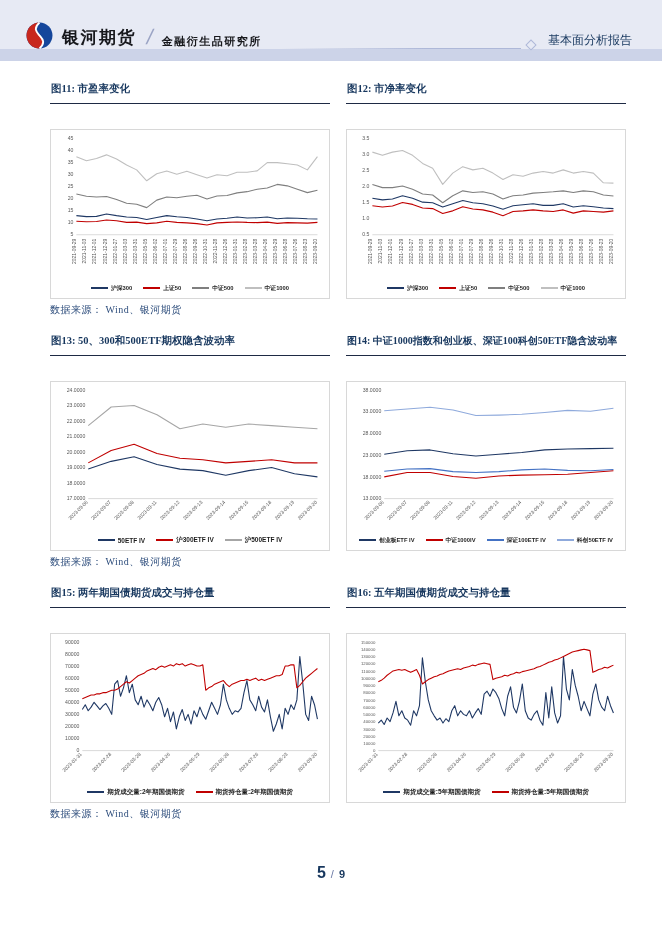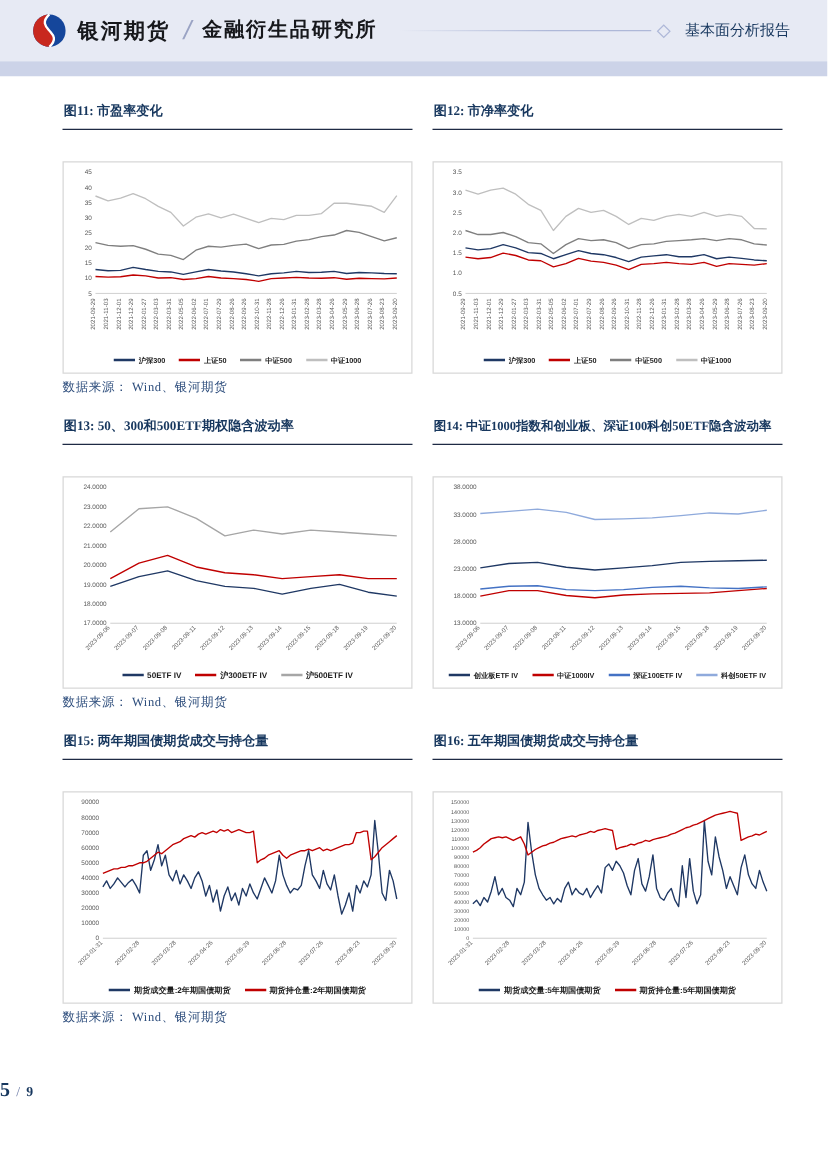--- a/index.html
+++ b/index.html
@@ -1,25 +1,25 @@
 <!DOCTYPE html>
 <html><head>
 <meta charset="utf-8">
 <style>
   html,body{margin:0;padding:0}
   body{width:662px;height:936px;background:#fff;position:relative;overflow:hidden;
        font-family:"Liberation Sans",sans-serif}
   
-  .header{height:49px;background:#e7eaf4;display:flex;align-items:center;
+  .header{height:49px;background:#e7eaf4;display:flex;align-items:flex-end;
           padding:0 30px 0 26px;box-sizing:border-box}
   .logo{width:27px;height:27px;margin-right:9px;flex:0 0 auto}
   .brand{font-size:17px;font-weight:bold;color:#17181c;letter-spacing:1.5px;white-space:nowrap}
   .slash{color:#9aa3c4;font-size:21px;margin:0 9px 0 11px;font-weight:400;
          transform:skewX(-12deg);display:inline-block}
-  .dept{font-size:16px;font-weight:bold;color:#17181c;letter-spacing:1.5px;white-space:nowrap}
+  .dept{font-size:11px;font-weight:bold;color:#17181c;letter-spacing:1.5px;white-space:nowrap}
   .hline{flex:1;height:1px;background:linear-gradient(to right,rgba(160,170,210,0) 0%,#aeb8d8 60%,#aeb8d8 100%);
          margin:0 6px 0 18px}
   .diamond{width:6px;height:6px;border:1px solid #aeb8d8;transform:rotate(45deg);
            background:#e7eaf4;margin-right:13px;flex:0 0 auto}
   .report-type{font-size:12px;font-weight:normal;color:#17375e;white-space:nowrap}
   .strip{height:12px;background:#ccd3e8}
   
   .content{padding:21px 36px 0 50px}
   .figrow{display:flex;gap:16px}
   .fig{width:280px;box-sizing:border-box}
@@ -30,22 +30,22 @@
              padding:2px 2px 2px 2px;display:flex;flex-direction:column;overflow:hidden}
   .chart-box svg{display:block}
   .legend{display:flex;justify-content:center;align-items:center;gap:11px;height:16px;
           font-size:6.5px;font-weight:bold;color:#1c1c1c;white-space:nowrap}
   .lg-item{display:flex;align-items:center}
   .lg-line{width:17px;height:1.7px;flex:0 0 auto}
   .lg-label{margin-left:3px}
   .source{font-family:"Liberation Serif",serif;font-size:10px;color:#2d4d7c;
           margin:4px 0 17px;letter-spacing:.5px}
   
-  .pageno{position:absolute;bottom:54px;left:0;width:100%;text-align:left;
-          font-family:Liberation Serif, serif}
+  .pageno{position:absolute;bottom:54px;left:0;width:100%;text-align:center;
+          font-family:Liberation Sans, sans-serif}
   .pg-cur{font-size:16px;font-weight:bold;color:#17375e}
   .pg-sep{font-size:11px;color:#6b7aa6;margin:0 5px}
   .pg-tot{font-size:11px;font-weight:bold;color:#17375e}
 </style>
 </head>
 <body>
 
 <div class="header">
   <svg class="logo" viewBox="0 0 100 100">
     <circle cx="50" cy="50" r="48" fill="#15469b"></circle>

